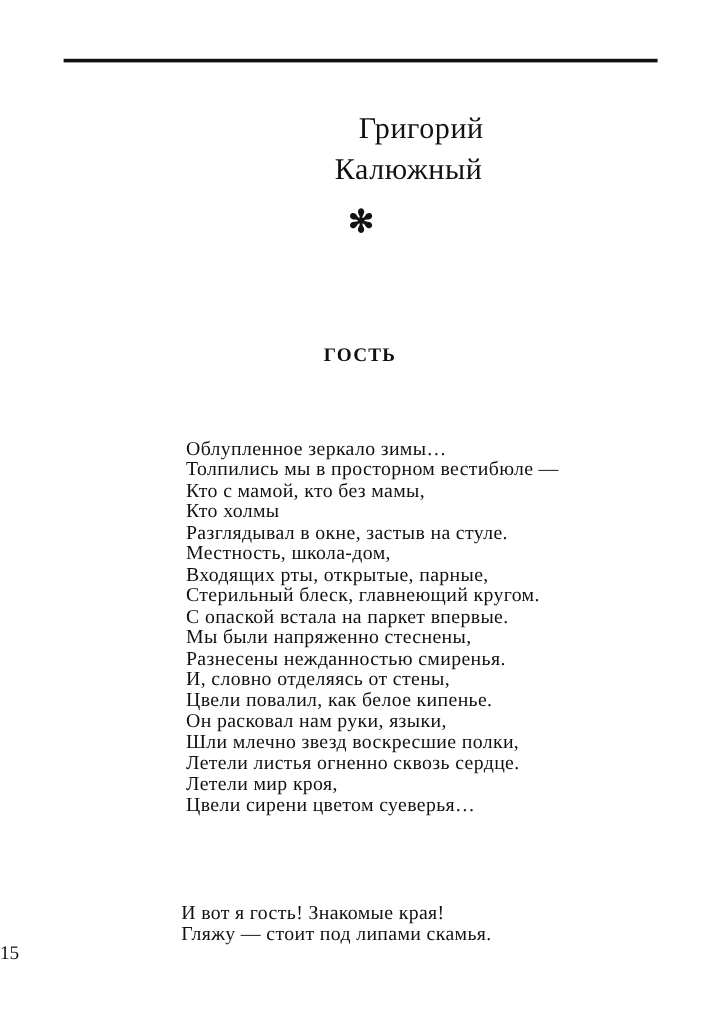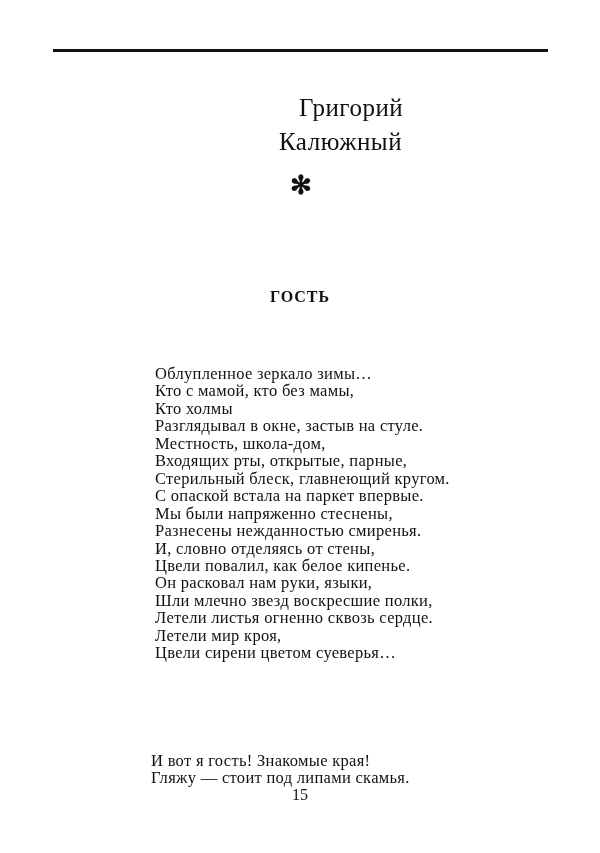--- a/index.html
+++ b/index.html
@@ -76,41 +76,41 @@
     .stanza-2 { top: 738px; left: 151px; margin-top: 14px; }
     .line {
       white-space: nowrap;
       display: block;
     }
     .page-number {
       position: absolute;
       left: 0;
       width: 600px;
       top: 786px;
-      text-align: center;
       font-family: "Liberation Serif", "DejaVu Serif", serif;
       font-size: 16px;
     }
   </style>
 </head>
 <body>
 
 <div class="top-rule"></div>
 
 <div class="author">
   <span class="first">Григорий</span>
   <span class="last">Калюжный</span>
 </div>
 
 <div class="ornament">✻</div>
 
 <div class="poem-title">ГОСТЬ</div>
 
 <div class="stanza stanza-1">
   <span class="line">Облупленное зеркало зимы…</span>
+  <span class="line">Толпились мы в просторном вестибюле —</span>
   <span class="line">Кто с мамой, кто без мамы,</span>
   <span class="line">Кто холмы</span>
   <span class="line">Разглядывал в окне, застыв на стуле.</span>
   <span class="line">Местность, школа-дом,</span>
   <span class="line">Входящих рты, открытые, парные,</span>
   <span class="line">Стерильный блеск, главнеющий кругом.</span>
   <span class="line">С опаской встала на паркет впервые.</span>
   <span class="line">Мы были напряженно стеснены,</span>
   <span class="line">Разнесены нежданностью смиренья.</span>
   <span class="line">И, словно отделяясь от стены,</span>

